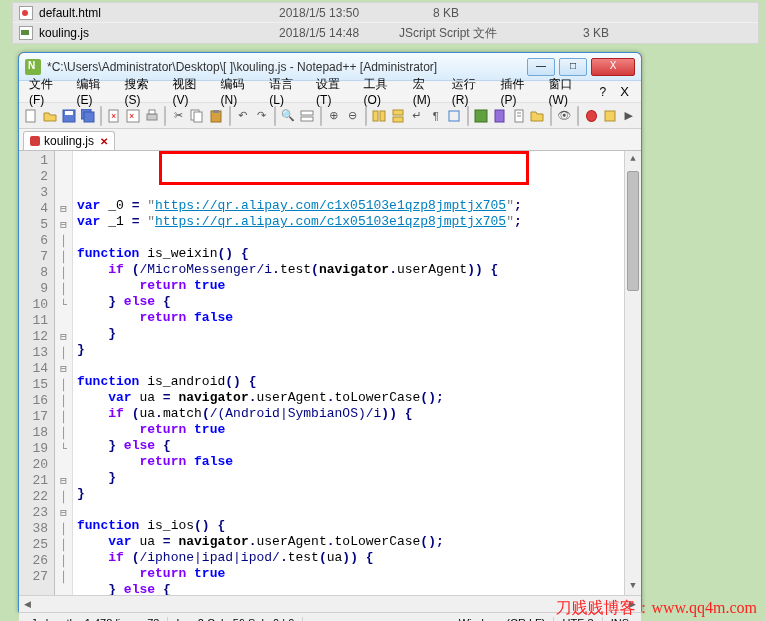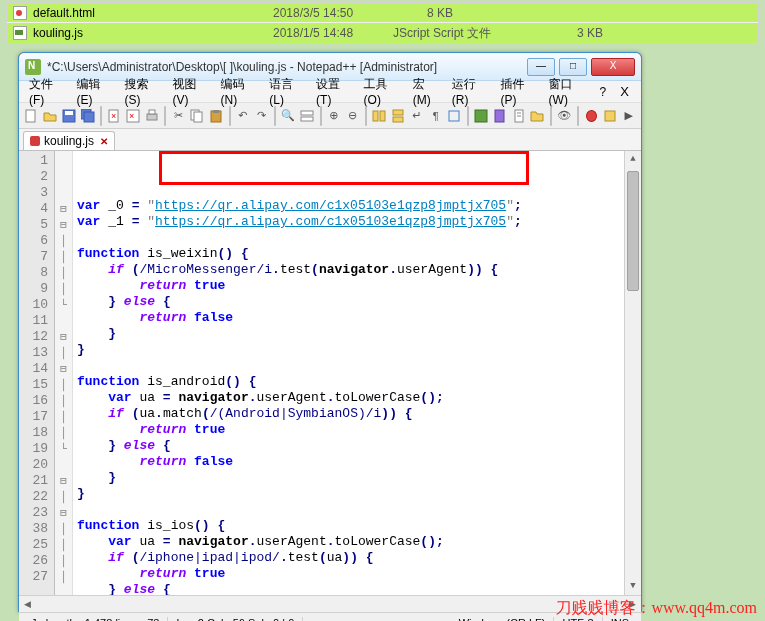--- a/index.html
+++ b/index.html
@@ -1,17 +1,17 @@
 <!DOCTYPE html>
 <html><head>
 <meta charset="utf-8">
 <style>
 * { box-sizing: border-box; margin: 0; padding: 0; }
 body { font-family: "Microsoft YaHei", Tahoma, sans-serif; font-size: 12px; background: #c4e0b4; width: 765px; height: 621px; position: relative; overflow: hidden; }
-.explorer { background: #bef264; border: 1px solid #d4d4d4; margin: 2px 6px 0 6px; }
+.explorer { background: #e5e5e5; border: 1px solid #d4d4d4; margin: 2px 6px 0 12px; }
 .explorer-row { display: flex; align-items: center; height: 20px; padding: 0 6px; border-bottom: 1px solid #f0f0f0; }
 .explorer-row:last-child { border-bottom: none; }
 .fi { width: 14px; height: 14px; margin-right: 6px; display: inline-block; }
 .fi-html { background: #fff; border: 1px solid #a0a0a0; position: relative; }
 .fi-html::after { content: ""; position: absolute; left: 2px; top: 3px; width: 6px; height: 6px; background: #e04040; border-radius: 50%; }
 .fi-js { background: #fff; border: 1px solid #a0a0a0; position: relative; }
 .fi-js::after { content: ""; position: absolute; left: 1px; top: 3px; width: 8px; height: 5px; background: #5b8c3e; }
 .fname { flex: 0 0 240px; }
 .fdate { flex: 0 0 120px; color: #555; }
 .ftype { flex: 0 0 150px; color: #555; }
@@ -38,21 +38,21 @@
 .tab .close { color:#b00; font-weight:bold; font-size:10px; margin-left:2px;}
 .editor { display: flex; height: 444px; font-family: Consolas, "Courier New", monospace; font-size: 13px; position: relative; overflow:hidden;}
 .gutter { width: 36px; background: #e8e8e8; text-align: right; padding: 2px 6px 2px 2px; color: #808080; border-right: 1px solid #c0c0c0; }
 .gutter div { height: 16px; line-height: 16px; }
 .fold { width: 18px; background: #f4f4f4; border-right: 1px solid #e0e0e0; padding-top: 2px; }
 .fold div { height: 16px; text-align: center; color: #808080; font-size: 11px; line-height:16px;}
 .code { flex: 1; padding: 2px 4px; white-space: pre; overflow: hidden; background:#fff; position:relative;}
 .code .ln { height: 16px; line-height: 16px; }
 .code .hl2 { background: #e8e8ff; display:block; height:16px; position:absolute; left:0; right:0; z-index:-1;}
 .kw { color: #0000ff; font-weight: bold; }
-.kw2 { color: #8000ff; font-weight:bold;font-style:italic;}
+.kw2 { color: #8000ff; font-weight:bold;}
 .str { color: #808080; }
 .url { color: #0080c0; text-decoration: underline; }
 .id { color: #000; }
 .op { color: #000080; font-weight:bold;}
 .re { color: #000080; }
 .obj { color: #000; font-weight:bold;}
 .redbox { position: absolute; border: 3px solid #ff0000; pointer-events: none; z-index:5;}
 .scrollv { position: absolute; right: 0; top: 0; bottom: 0; width: 17px; background: #f0f0f0; border-left: 1px solid #d0d0d0; }
 .scrollv .thumb { position: absolute; left: 2px; right: 2px; top: 20px; height: 120px; background: #c0c0c0; border: 1px solid #a0a0a0; border-radius: 2px; }
 .scrollv .arr { position:absolute; left:0; right:0; height:17px; text-align:center; font-size:9px; color:#666; line-height:17px;}
@@ -63,21 +63,21 @@
 .status span:last-child { border-right: none; }
 .watermark { position: absolute; right: 8px; bottom: 2px; color: #ff2020; font-size: 16px; font-family: "SimSun", serif; }
 </style>
 </head>
 <body>
 
 <div class="explorer">
   <div class="explorer-row">
     <span class="fi fi-html"></span>
     <span class="fname">default.html</span>
-    <span class="fdate">2018/3/5 14:50</span>
+    <span class="fdate">2018/1/5 13:50</span>
     <span class="fsize">8 KB</span>
   </div>
   <div class="explorer-row">
     <span class="fi fi-js"></span>
     <span class="fname">kouling.js</span>
     <span class="fdate">2018/1/5 14:48</span>
     <span class="ftype">JScript Script 文件</span>
     <span class="fsize">3 KB</span>
   </div>
 </div>

